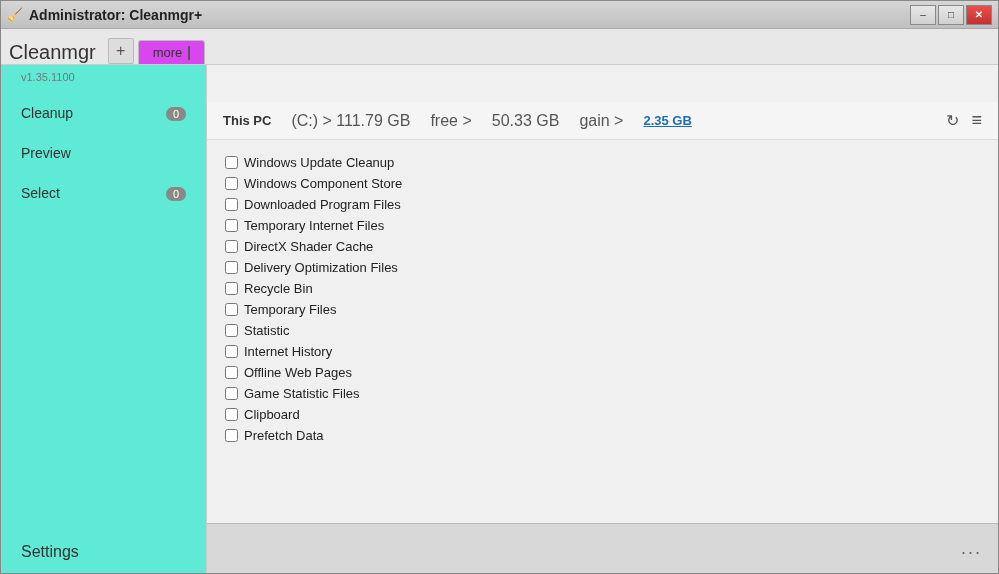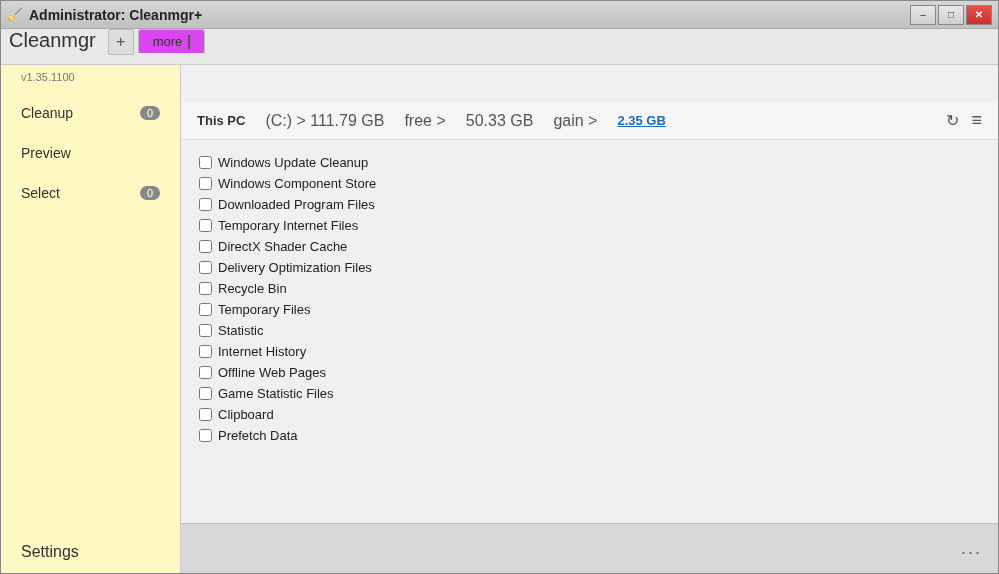--- a/index.html
+++ b/index.html
@@ -67,21 +67,21 @@
 
     .title-btn.close {
       background: linear-gradient(to bottom, #e8504a, #c83030);
       color: white;
       font-weight: bold;
     }
 
     
     .tab-bar {
       display: flex;
-      align-items: flex-start;
+      align-items: flex-end;
       background: #e8e8e8;
       padding: 0 0 0 8px;
       border-bottom: 1px solid #ccc;
       height: 36px;
       flex-shrink: 0;
     }
 
     .tab-app-name {
       font-size: 20px;
       font-weight: 300;
@@ -132,41 +132,41 @@
 
     
     .main-layout {
       display: flex;
       flex: 1;
       overflow: hidden;
     }
 
     
     .sidebar {
-      width: 180px;
-      background: #fef9c3;
+      width: 206px;
+      background: #5eead4;
       border-right: 1px solid #ccc;
       display: flex;
       flex-direction: column;
       flex-shrink: 0;
     }
 
     .sidebar-version {
       font-size: 11px;
       color: #777;
       padding: 6px 20px 10px 20px;
     }
 
     .sidebar-item {
       padding: 12px 20px;
       cursor: pointer;
       color: #333;
       font-size: 14px;
       display: flex;
-      align-items: center;
+      align-items: flex-end;
       justify-content: space-between;
     }
 
     .sidebar-badge {
       background: #888;
       color: white;
       border-radius: 10px;
       padding: 1px 7px;
       font-size: 11px;
     }

